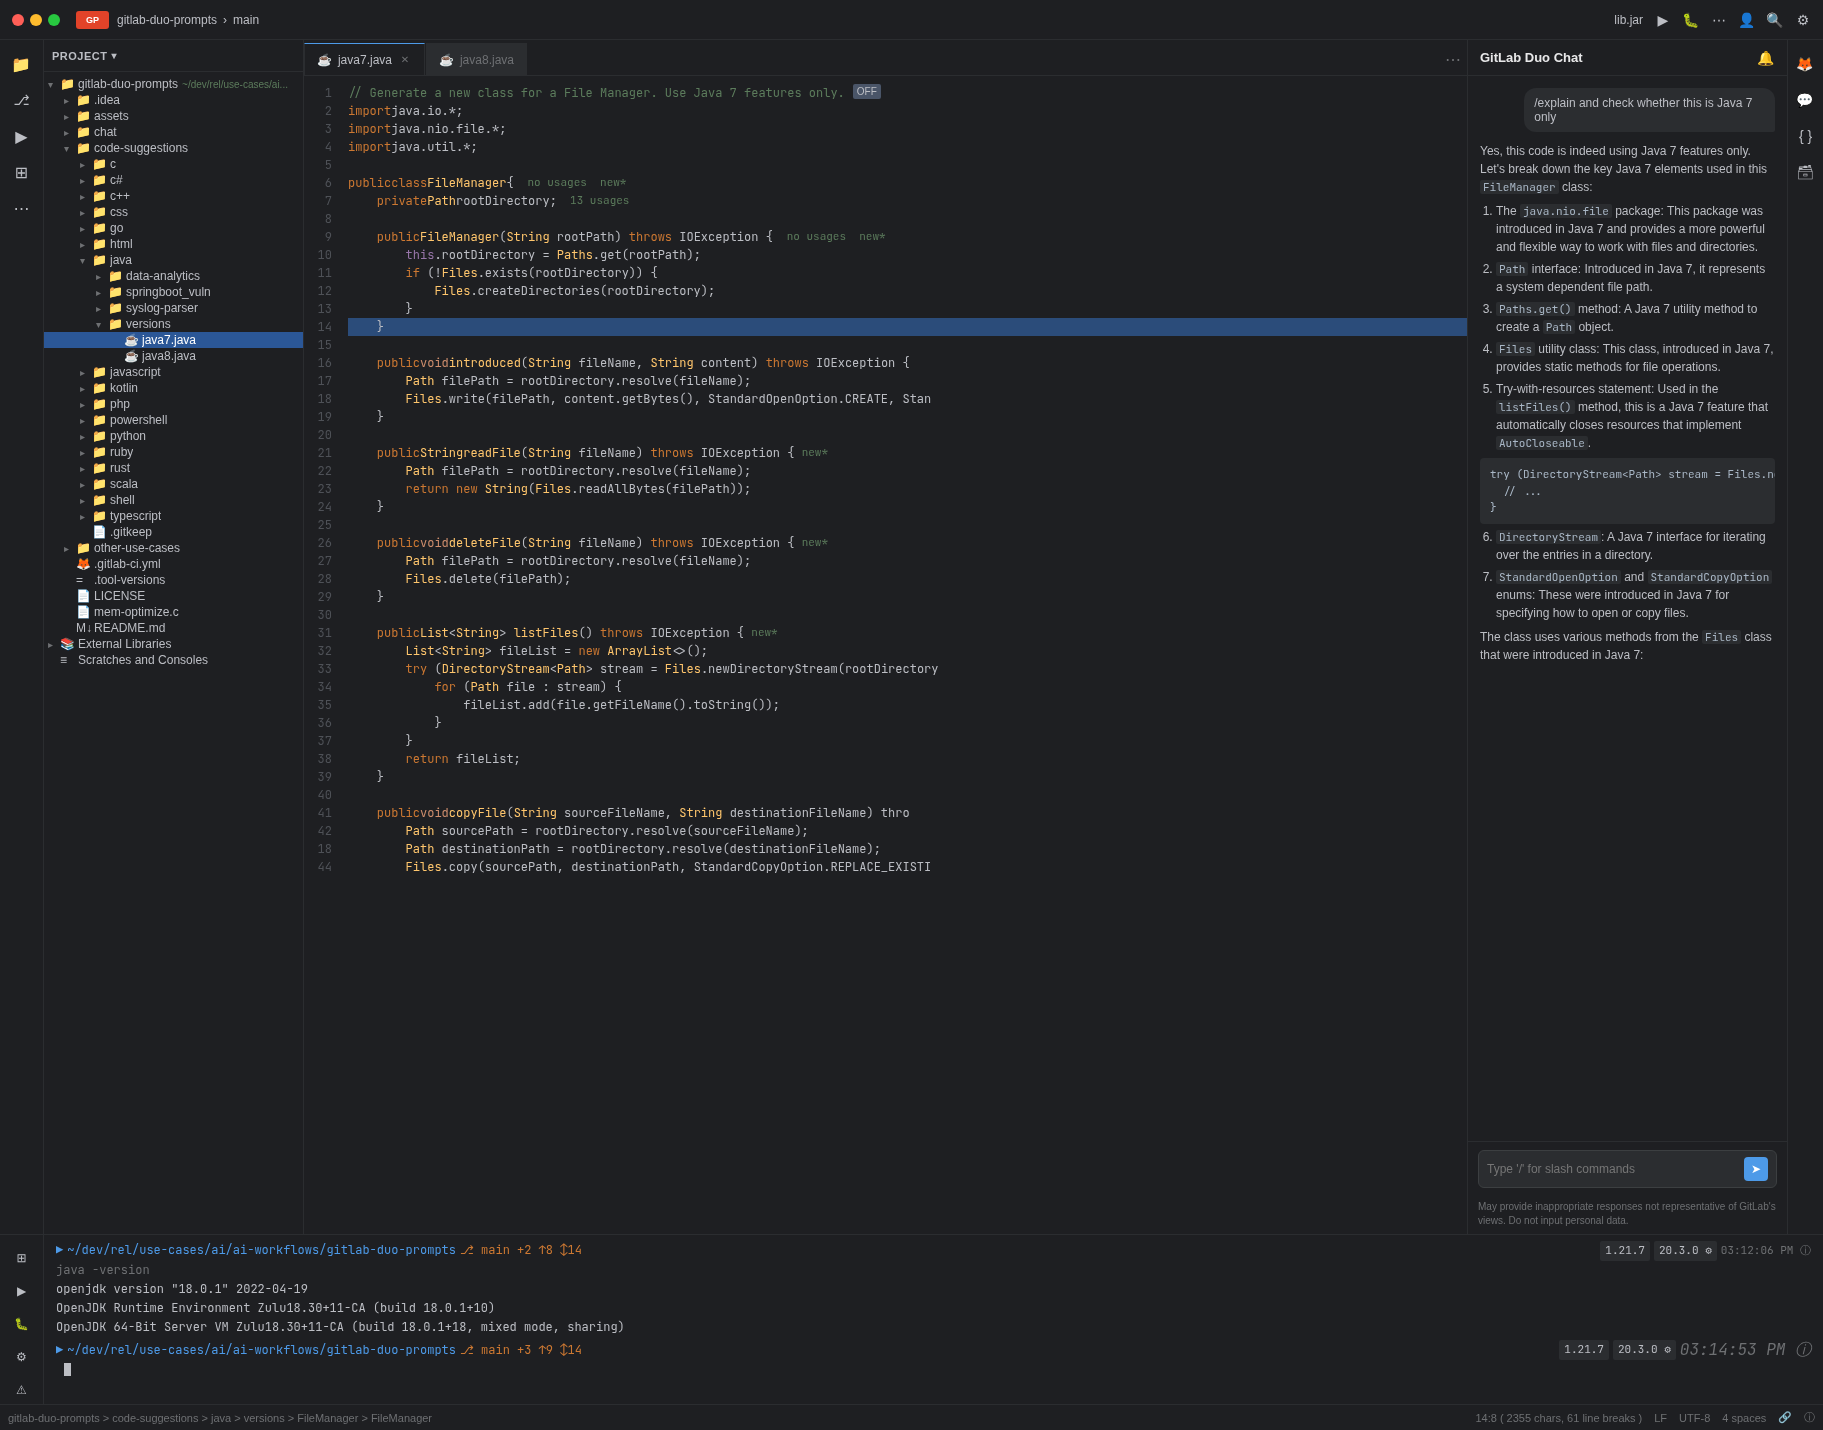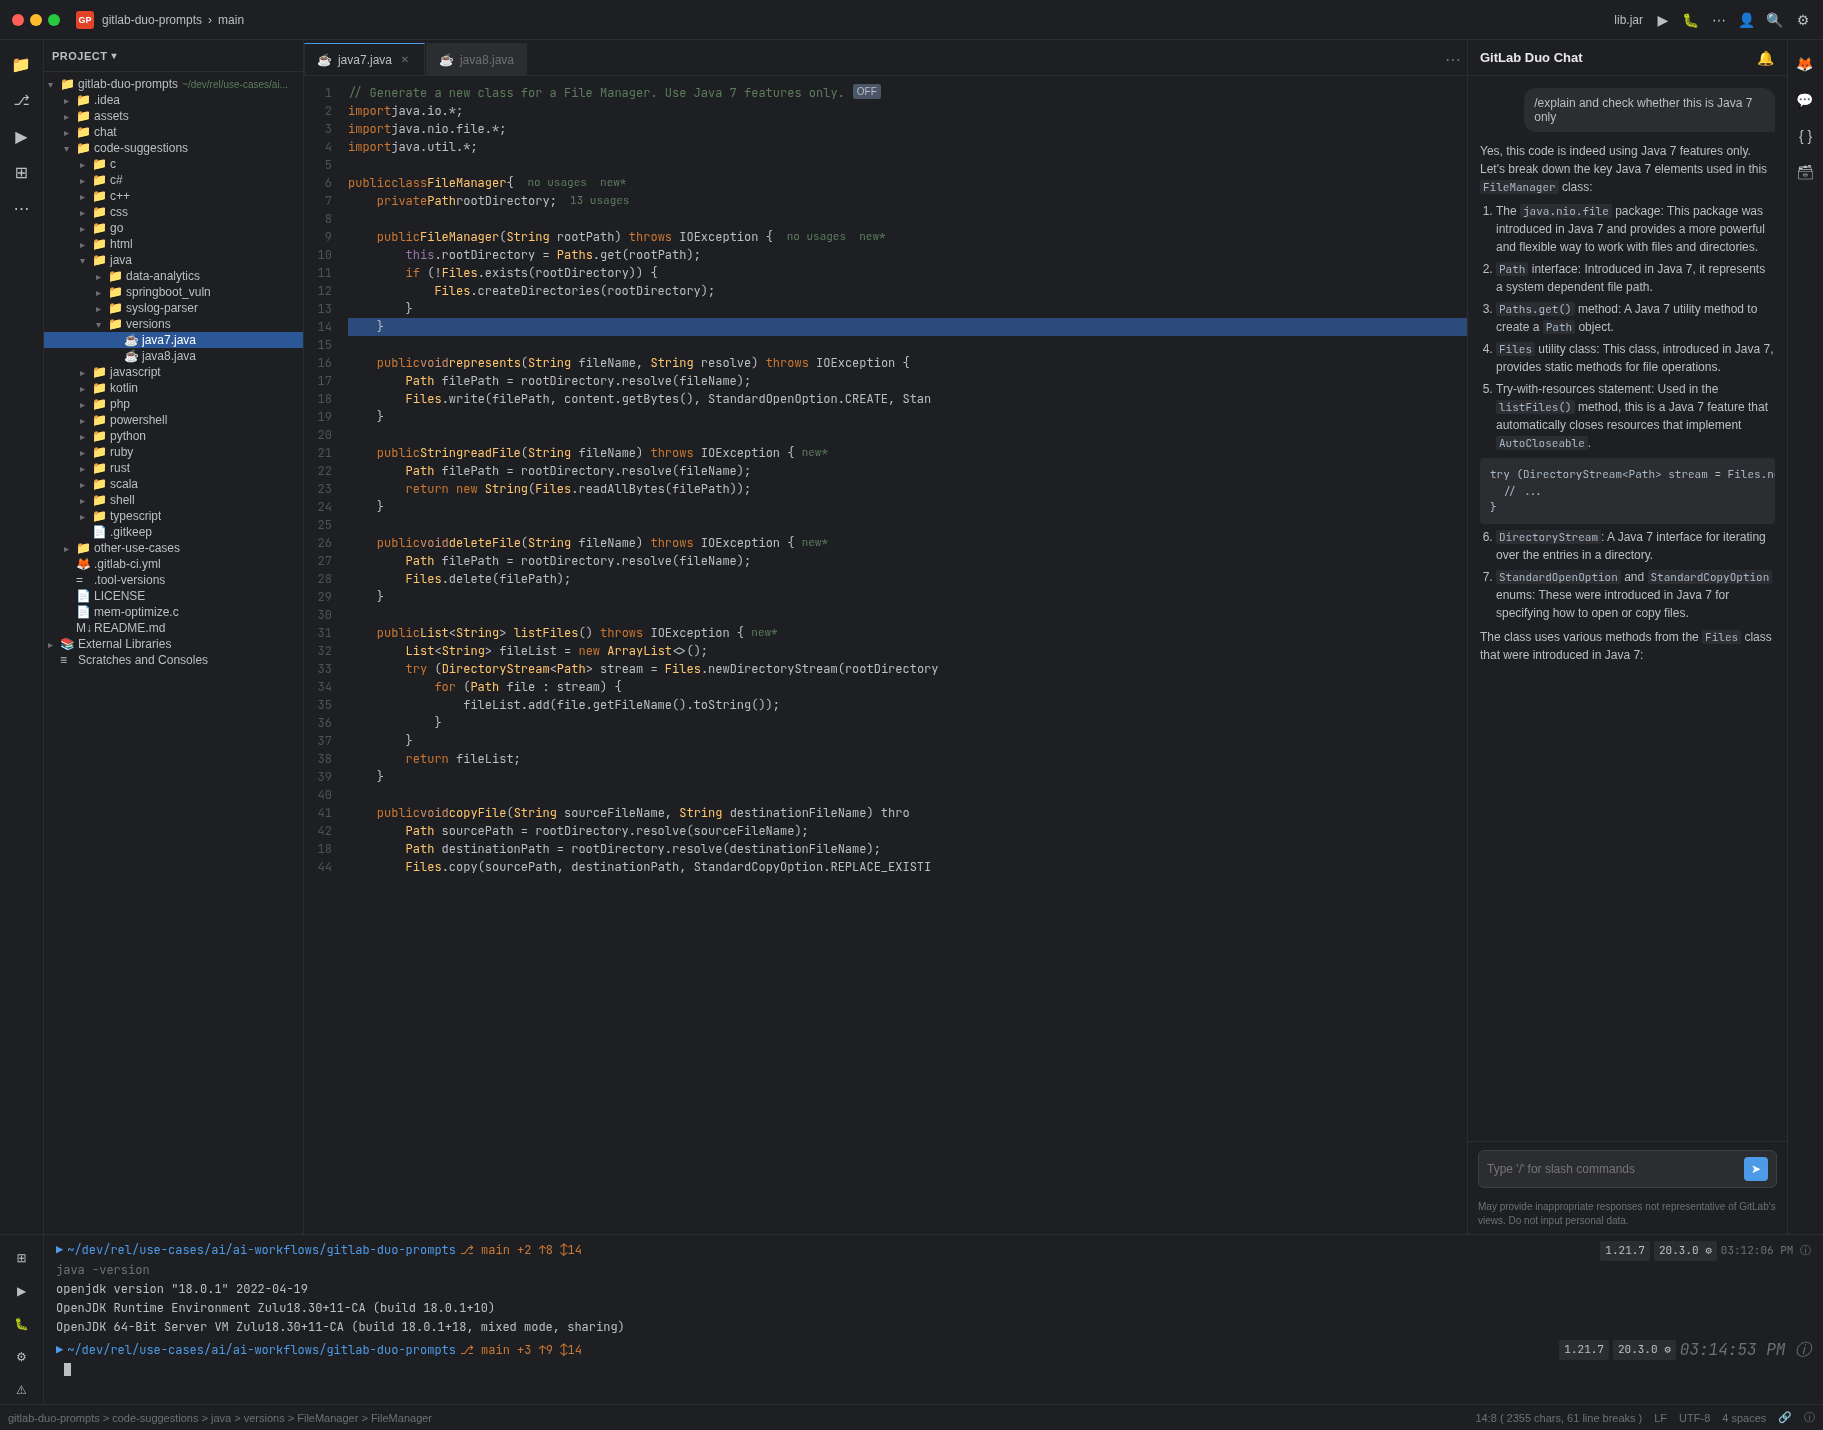--- a/index.html
+++ b/index.html
@@ -37,21 +37,21 @@
     .tl-yellow { background: #febc2e; }
     .tl-green { background: #28c840; }
     .titlebar-center {
       display: flex;
       align-items: center;
       gap: 6px;
       font-size: 12px;
       color: #bcbec4;
     }
     .titlebar-logo {
-      width: 18px;
+      width: 33px;
       height: 18px;
       background: #e24329;
       border-radius: 3px;
       display: flex;
       align-items: center;
       justify-content: center;
       font-size: 9px;
       color: white;
       font-weight: bold;
     }
@@ -837,21 +837,21 @@
           <div class="code-line">
             <span>    </span><span class="kw">public</span> <span class="fn">FileManager</span><span>(</span><span class="cls">String</span><span> rootPath) </span><span class="kw">throws</span><span> IOException { </span>
             <span class="dim"> no usages  new*</span>
           </div>
           <div class="code-line"><span>        </span><span class="var">this</span><span>.rootDirectory = </span><span class="cls">Paths</span><span>.get(rootPath);</span></div>
           <div class="code-line"><span>        </span><span class="kw">if</span><span> (!</span><span class="cls">Files</span><span>.exists(rootDirectory)) {</span></div>
           <div class="code-line"><span>            </span><span class="cls">Files</span><span>.createDirectories(rootDirectory);</span></div>
           <div class="code-line"><span>        }</span></div>
           <div class="code-line highlighted"><span>    }</span></div>
           <div class="code-line">&nbsp;</div>
-          <div class="code-line"><span>    </span><span class="kw">public</span> <span class="kw2">void</span> <span class="fn">represents</span><span>(</span><span class="cls">String</span><span> fileName, </span><span class="cls">String</span><span> resolve) </span><span class="kw">throws</span><span> IOException {</span></div>
+          <div class="code-line"><span>    </span><span class="kw">public</span> <span class="kw2">void</span> <span class="fn">introduced</span><span>(</span><span class="cls">String</span><span> fileName, </span><span class="cls">String</span><span> content) </span><span class="kw">throws</span><span> IOException {</span></div>
           <div class="code-line"><span>        </span><span class="cls">Path</span><span> filePath = rootDirectory.resolve(fileName);</span></div>
           <div class="code-line"><span>        </span><span class="cls">Files</span><span>.write(filePath, content.getBytes(), StandardOpenOption.CREATE, Stan</span></div>
           <div class="code-line"><span>    }</span></div>
           <div class="code-line">&nbsp;</div>
           <div class="code-line"><span>    </span><span class="kw">public</span> <span class="cls">String</span> <span class="fn">readFile</span><span>(</span><span class="cls">String</span><span> fileName) </span><span class="kw">throws</span><span> IOException { </span><span class="dim">new*</span></div>
           <div class="code-line"><span>        </span><span class="cls">Path</span><span> filePath = rootDirectory.resolve(fileName);</span></div>
           <div class="code-line"><span>        </span><span class="kw">return</span><span> </span><span class="kw">new</span><span> </span><span class="cls">String</span><span>(</span><span class="cls">Files</span><span>.readAllBytes(filePath));</span></div>
           <div class="code-line"><span>    }</span></div>
           <div class="code-line">&nbsp;</div>
           <div class="code-line"><span>    </span><span class="kw">public</span> <span class="kw2">void</span> <span class="fn">deleteFile</span><span>(</span><span class="cls">String</span><span> fileName) </span><span class="kw">throws</span><span> IOException { </span><span class="dim">new*</span></div>

